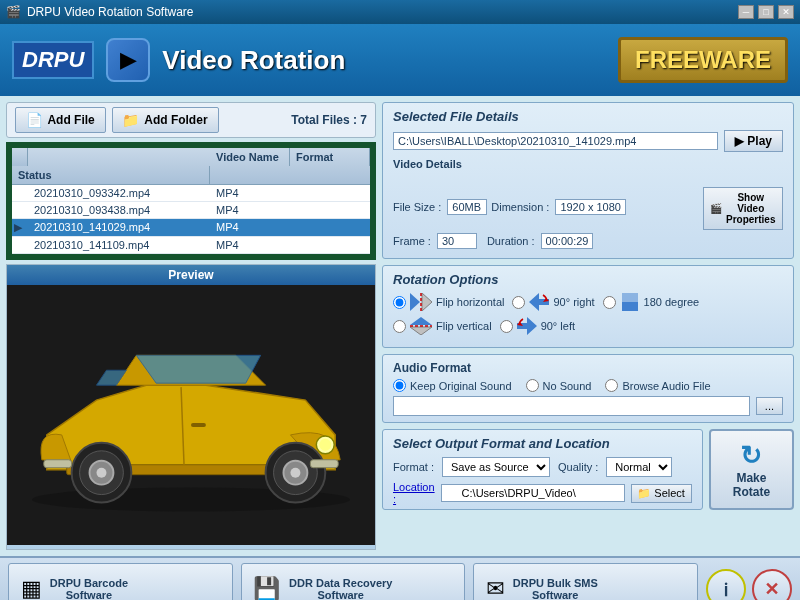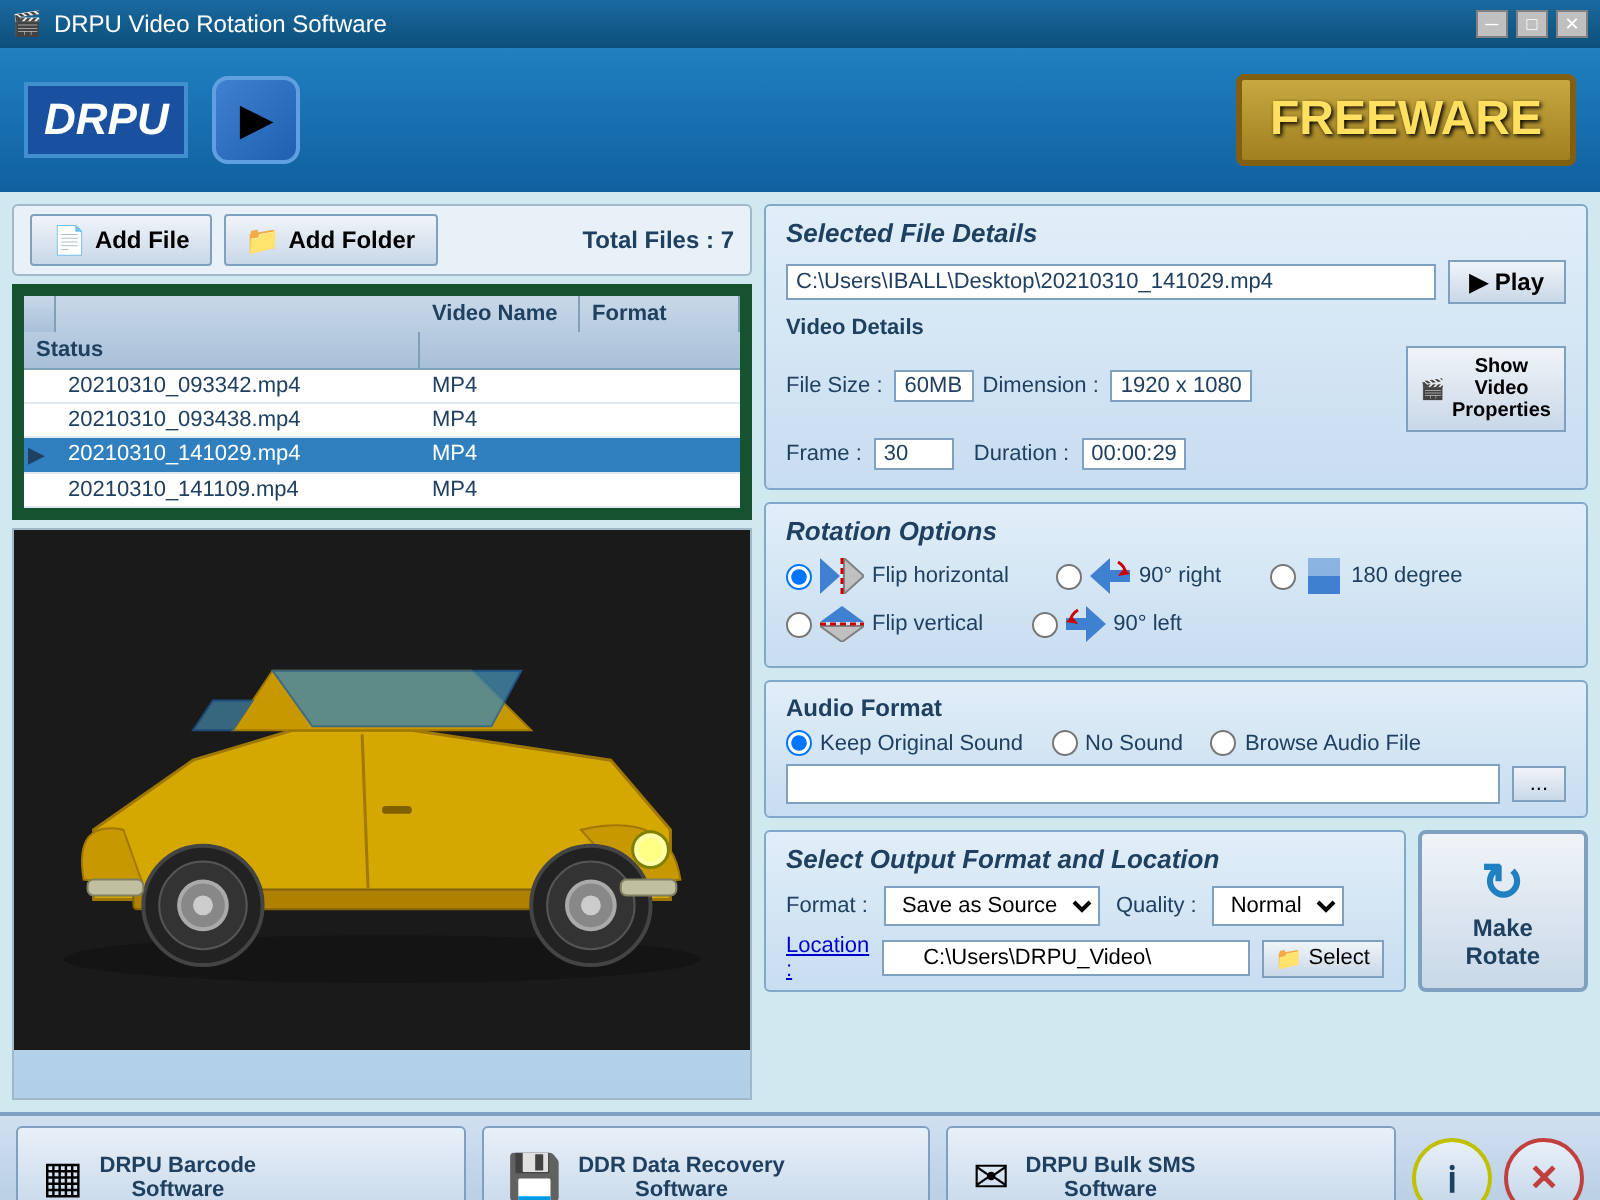--- a/index.html
+++ b/index.html
@@ -218,21 +218,21 @@
       font-size: 12px;
       font-weight: bold;
       cursor: pointer;
       display: flex; align-items: center; gap: 4px;
     }
 
     .video-details-label {
       font-size: 11px;
       font-weight: bold;
       color: #204060;
-      margin-bottom: 3px;
+      margin-bottom: 17px;
     }
     .video-details-row {
       display: flex;
       align-items: center;
       gap: 6px;
       font-size: 11px;
       color: #204060;
       margin-bottom: 3px;
     }
     .detail-value {
@@ -253,21 +253,21 @@
       text-align: center;
       margin-left: auto;
       width: 80px;
       display: flex; align-items: center; gap: 3px;
     }
 
     
     .rotation-row {
       display: flex;
       align-items: center;
-      gap: 24px;
+      gap: 8px;
       margin-bottom: 6px;
     }
     .radio-option {
       display: flex;
       align-items: center;
       gap: 4px;
       font-size: 11px;
       color: #204060;
       cursor: pointer;
     }
@@ -435,20 +435,21 @@
   <div id="titlebar-controls">
     <div class="title-btn">─</div>
     <div class="title-btn">□</div>
     <div class="title-btn">✕</div>
   </div>
 </div>
 
 <div id="header">
   <div id="drpu-logo">DRPU</div>
   <div id="logo-icon">▶</div>
+  <div id="app-title">Video Rotation</div>
   <div id="freeware-badge">FREEWARE</div>
 </div>
 
 <div id="main">
 
   <div id="left-panel">
 
     <div id="toolbar">
       <button class="toolbar-btn">
         <span class="btn-icon">📄</span>
@@ -490,20 +491,21 @@
         <div class="file-row">
           <div class="file-arrow"></div>
           <div class="file-cell">20210310_141109.mp4</div>
           <div class="file-cell">MP4</div>
           <div class="file-cell"></div>
         </div>
       </div>
     </div>
 
     <div id="preview-section">
+      <div id="preview-label">Preview</div>
       <div id="preview-content">
         <svg id="car-preview" viewBox="0 0 370 200" xmlns="http://www.w3.org/2000/svg">
 
           <rect width="370" height="200" fill="#1a1a1a"></rect>
 
           <ellipse cx="185" cy="185" rx="160" ry="12" fill="#111" opacity="0.6"></ellipse>
 
           <path d="M40 120 L40 155 L330 155 L330 120 L300 85 L200 70 L140 70 L90 85 Z" fill="#d4a800" stroke="#a07800" stroke-width="1.5"></path>
 
           <path d="M110 70 L130 40 L230 40 L260 70 Z" fill="#c89800" stroke="#a07800" stroke-width="1"></path>

